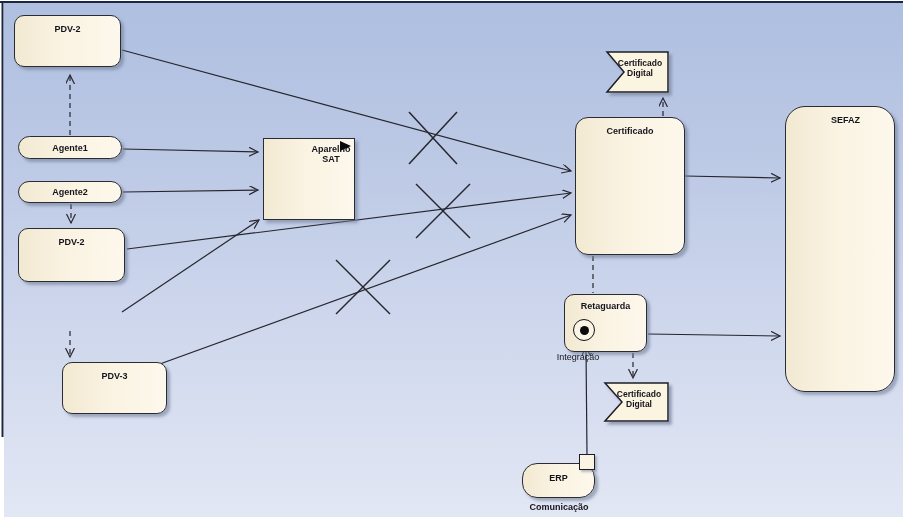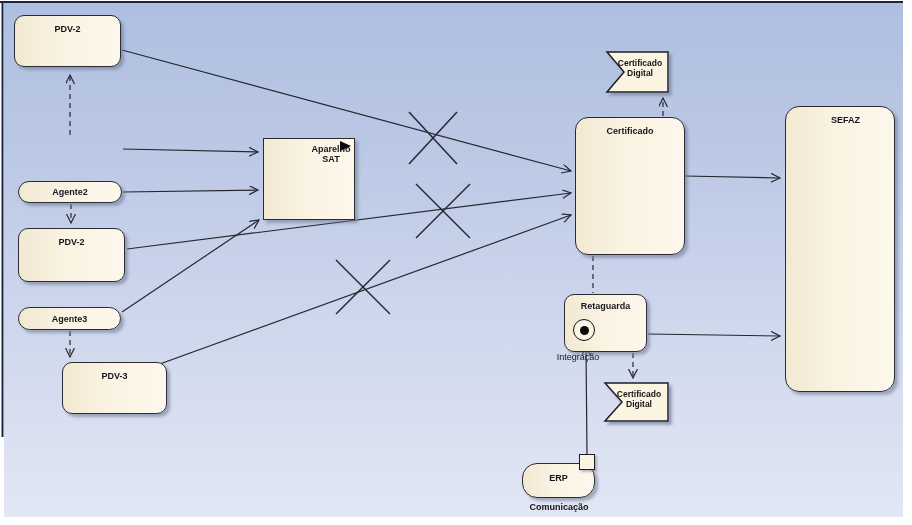--- a/index.html
+++ b/index.html
@@ -85,32 +85,32 @@
     </g>
 
     <polygon points="607,52 668,52 668,92 607,92 624,72" fill="#fbf4e1" stroke="#1c1c24" stroke-width="1.5" filter="url(#ds)"></polygon>
     <polygon points="605,383 668,383 668,421 605,421 622,402" fill="#fbf4e1" stroke="#1c1c24" stroke-width="1.5" filter="url(#ds)"></polygon>
   </svg>
 
   <div class="node" style="left:14px;top:15px;width:107px;height:52px;">
     <div class="lbl">PDV-2</div>
   </div>
 
+  <div class="node pill" style="left:18px;top:136px;width:104px;height:23px;">
+    <div class="lbl">Agente1</div>
+  </div>
 
   <div class="node pill" style="left:18px;top:181px;width:104px;height:22px;">
     <div class="lbl">Agente2</div>
   </div>
 
   <div class="node" style="left:18px;top:228px;width:107px;height:54px;text-align:center;">
     <div class="lbl">PDV-2</div>
   </div>
 
-  <div class="node pill" style="left:18px;top:307px;width:103px;height:23px;">
-    <div class="lbl">Agente3</div>
-  </div>
 
   <div class="node" style="left:18px;top:362px;width:105px;height:52px;margin-left:44px;">
     <div class="lbl">PDV-3</div>
   </div>
 
   <div class="node sq" style="left:263px;top:138px;width:92px;height:82px;padding-left:44px;">
     <div class="lbl" style="margin-top:5px;">Aparelho SAT</div>
   </div>
   <div class="tri" style="left:340px;top:141px;"></div>
 
@@ -125,21 +125,21 @@
     <div class="dot"></div>
   </div>
   <div class="freelabel" style="left:548px;top:352px;width:60px;">Integração</div>
 
   <div class="node pill" style="left:522px;top:463px;width:73px;height:35px;border-radius:15px;">
     <div class="lbl" style="margin-top:-6px;">ERP</div>
   </div>
   <div class="port" style="left:579px;top:454px;"></div>
   <div class="freelabel" style="left:518px;top:502px;width:82px;font-weight:bold;">Comunicação</div>
 
-  <div class="node" style="left:785px;top:106px;width:110px;height:286px;border-radius:14px;padding-left:11px;">
+  <div class="node" style="left:785px;top:106px;width:110px;height:286px;border-radius:20px;padding-left:11px;">
     <div class="lbl">SEFAZ</div>
   </div>
 
   <div class="flag-label" style="left:614px;top:58px;width:52px;">
     <span style="display:block;">Certificado</span>
     <span style="display:block;">Digital</span>
   </div>
   <div class="flag-label" style="left:613px;top:389px;width:52px;">
     <span style="display:block;">Certificado</span>
     <span style="display:block;">Digital</span>

